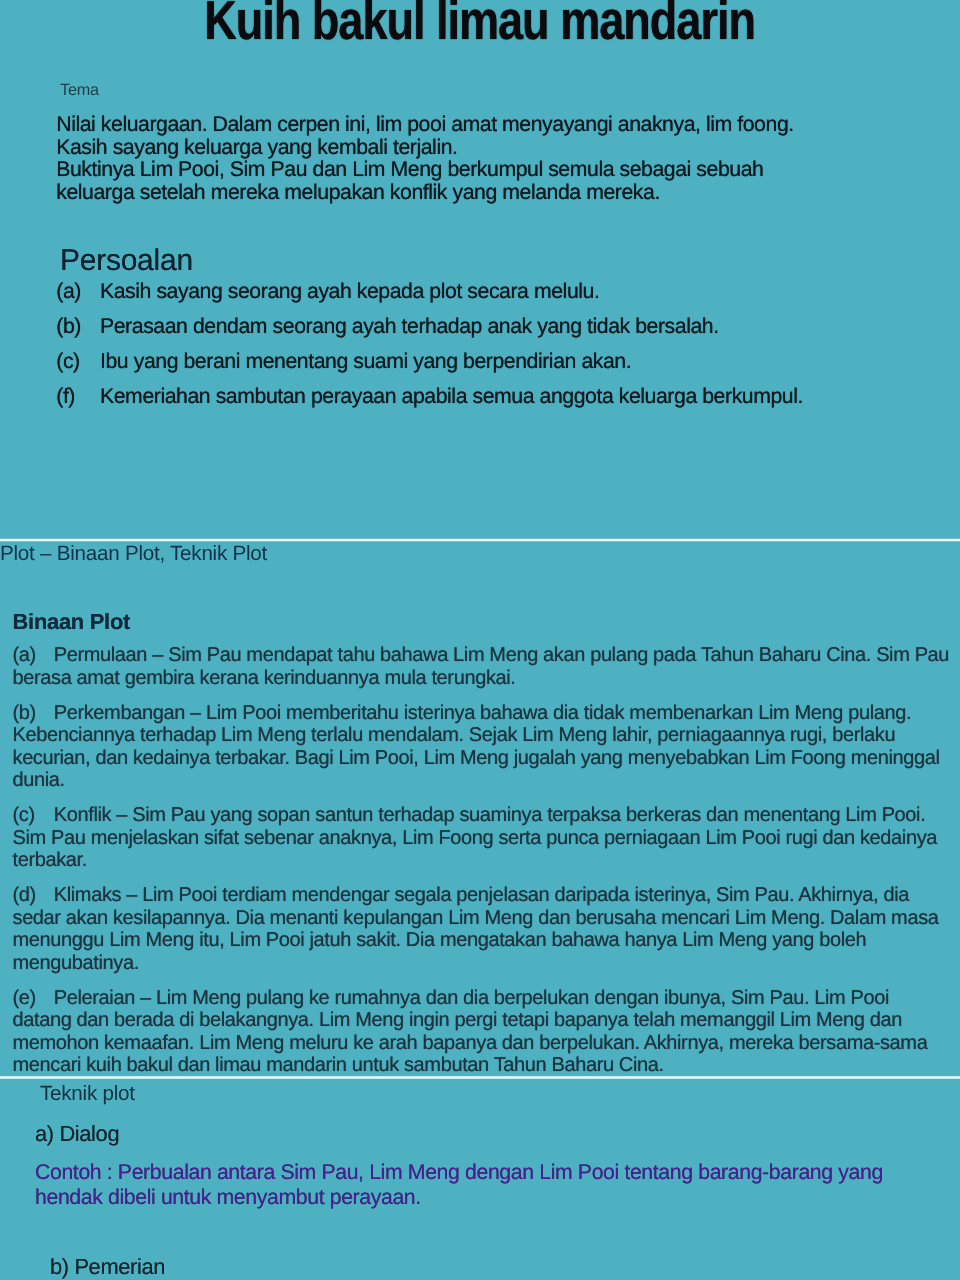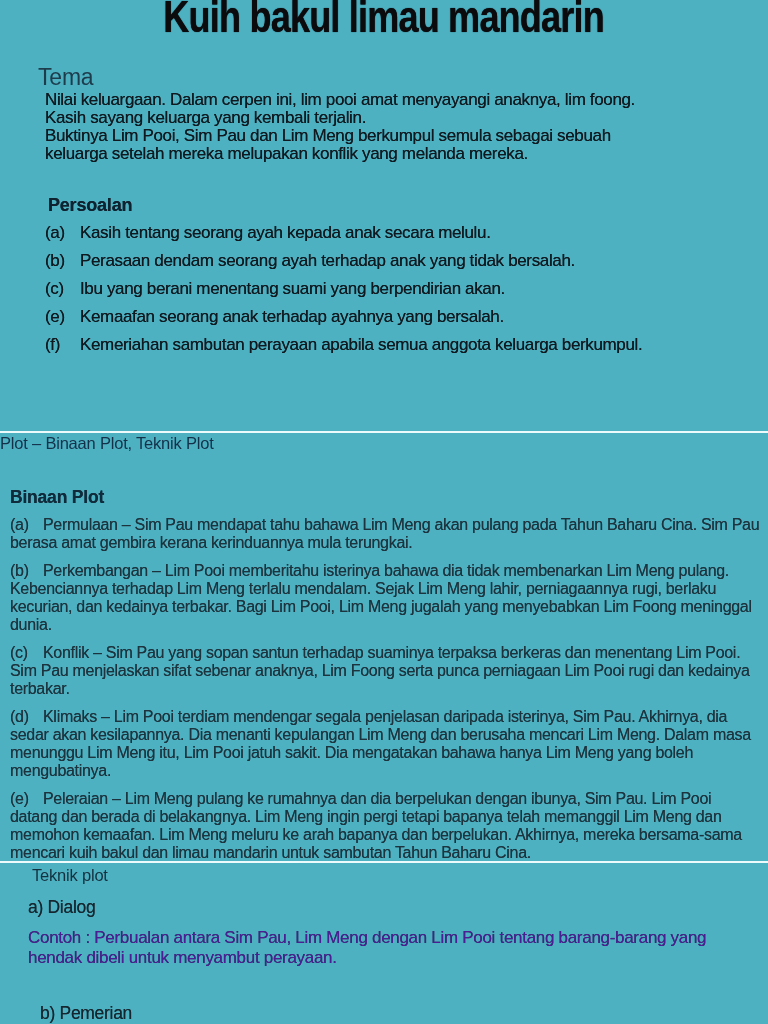--- a/index.html
+++ b/index.html
@@ -21,34 +21,34 @@
     font-size:44px;font-weight:900;
     letter-spacing:-1px;
     color:#0b0b0d;
     transform:scaleX(0.82);
     transform-origin:center top;
     white-space:nowrap;
     text-shadow:0 0 1px #0b0b0d;
   }
   
   .tema-head{
-    top:64px;left:38px;
-    font-size:23px;color:#1d3c4c;
+    top:64px;left:48px;
+    font-size:13px;color:#1d3c4c;
     letter-spacing:-0.2px;
   }
   .tema-body{
     top:91px;left:45px;width:600px;
     font-size:17px;line-height:18px;
     color:#10191f;letter-spacing:-0.35px;
     text-shadow:0 0 0.6px rgba(10,18,22,0.85);
   }
   .tema-body p{margin:0;}
   .persoalan-head{
     top:195px;left:48px;
-    font-size:18px;font-weight:bold;color:#0f2230;
+    font-size:24px;font-weight:normal;color:#0f2230;
     letter-spacing:-0.2px;
     text-shadow:0 0 0.5px rgba(10,20,28,0.8);
   }
   .p-list{
     top:224px;left:45px;width:600px;
     font-size:17px;line-height:18px;
     color:#10191f;letter-spacing:-0.35px;
     text-shadow:0 0 0.6px rgba(10,18,22,0.85);
   }
   .p-list .item{margin:0 0 10px 0;}
@@ -116,30 +116,27 @@
 
 <div class="abs tema-body">
   <p>Nilai keluargaan. Dalam cerpen ini, lim pooi amat menyayangi anaknya, lim foong. Kasih sayang keluarga  yang kembali terjalin.</p>
   <p>Buktinya Lim Pooi, Sim Pau dan Lim Meng berkumpul semula sebagai sebuah keluarga setelah mereka melupakan konflik yang melanda mereka.</p>
 </div>
 
 <div class="abs persoalan-head">Persoalan</div>
 
 <div class="abs p-list">
   <div class="item">
-    <span class="lbl">(a)</span><span>Kasih tentang seorang ayah kepada anak secara melulu.</span>
+    <span class="lbl">(a)</span><span>Kasih sayang seorang ayah kepada plot secara melulu.</span>
   </div>
   <div class="item">
     <span class="lbl">(b)</span><span>Perasaan dendam seorang ayah terhadap anak yang tidak bersalah.</span>
   </div>
   <div class="item">
     <span class="lbl">(c)</span><span>Ibu yang berani menentang suami yang berpendirian akan.</span>
-  </div>
-  <div class="item">
-    <span class="lbl">(e)</span><span>Kemaafan seorang anak terhadap ayahnya yang bersalah.</span>
   </div>
   <div class="item">
     <span class="lbl">(f)</span><span>Kemeriahan sambutan perayaan apabila semua anggota keluarga berkumpul.</span>
   </div>
 </div>
 
 <div class="abs divider divider1"></div>
 
 <div class="abs plot-header">Plot – Binaan Plot, Teknik Plot</div>
 

